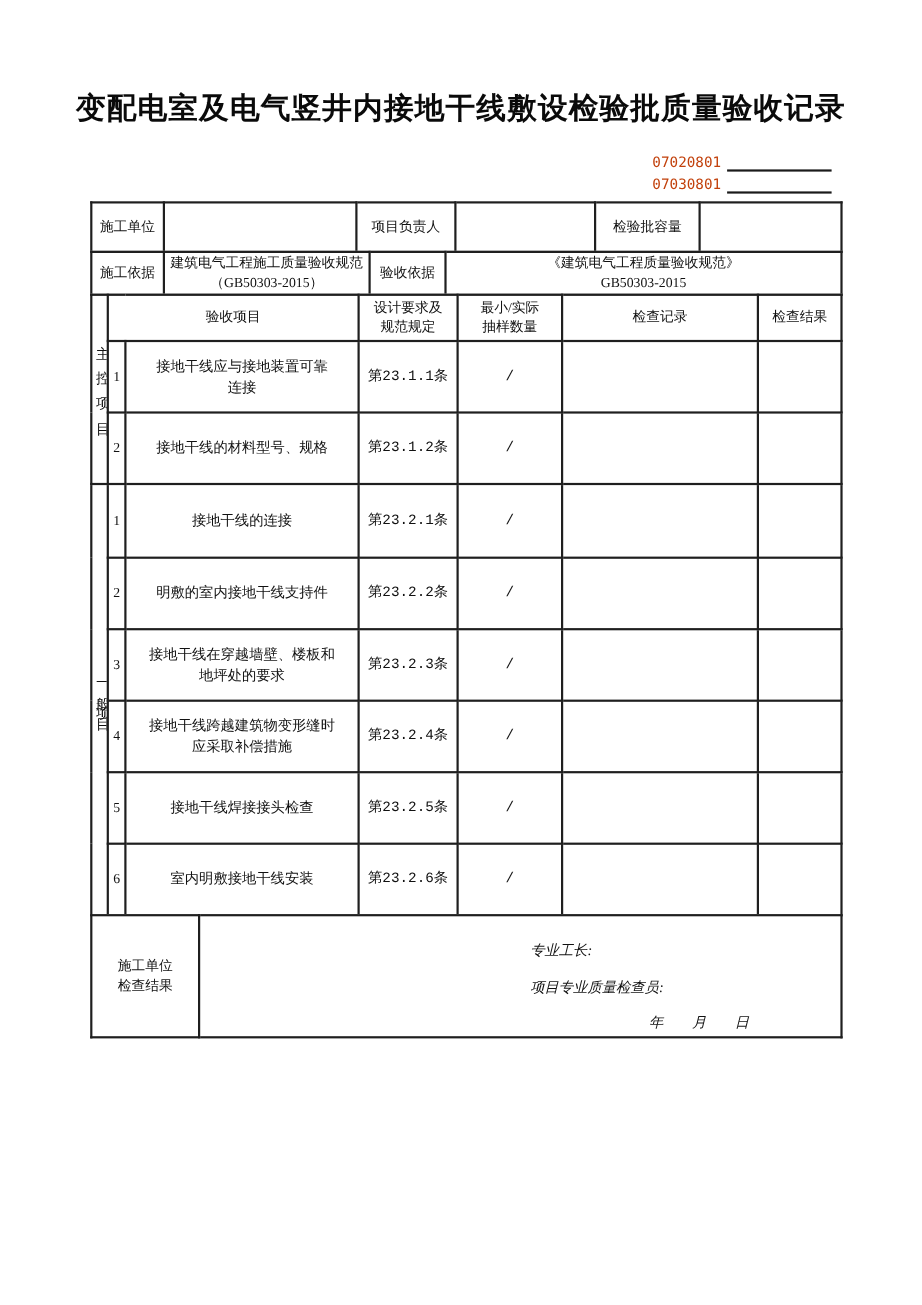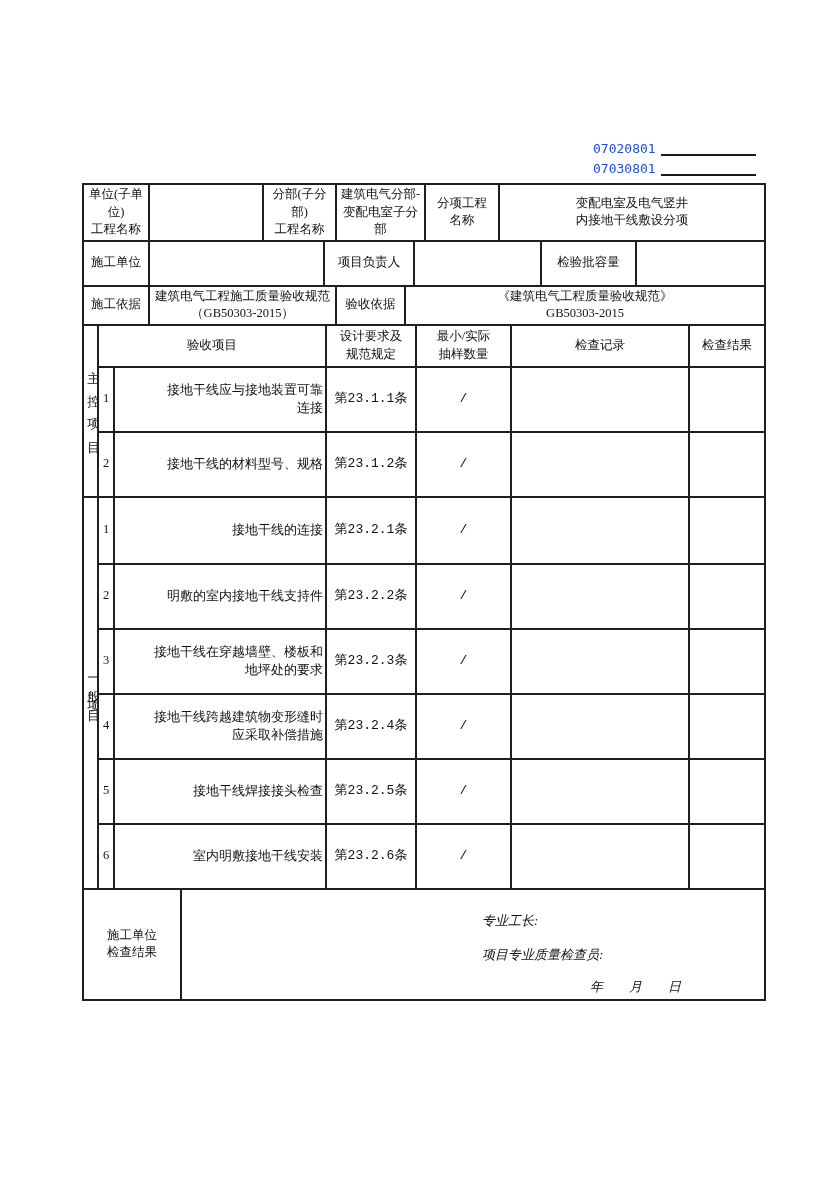--- a/index.html
+++ b/index.html
@@ -26,21 +26,21 @@
   .code-line {
     position: absolute;
     left: 593px;
     display: flex;
     align-items: flex-end;
     height: 18px;
   }
   .code-line .num {
     font-family: "DejaVu Sans Mono", "Liberation Mono", monospace;
     font-size: 13px;
-    color: #1d4ed8;
+    color: #c2410c;
   }
   .code-line .uline {
     width: 95px;
     height: 15px;
     margin-left: 5px;
     border-bottom: 2px solid #1a1a1a;
   }
   .t-stack {
     position: absolute;
     top: 183px;
@@ -58,21 +58,21 @@
     border: 2px solid #1f1f1f;
     text-align: center;
     vertical-align: middle;
     font-size: 12.5px;
     line-height: 1.4;
     white-space: pre-line;
     padding: 1px 2px;
     overflow: hidden;
   }
   td.item {
-    text-align: right;
+    text-align: center;
     font-size: 13px;
   }
   td.spec, td.sample { font-size: 13px; font-family: Liberation Mono, monospace; }
   td.vert { padding: 0; }
   td.vert .vtext {
     display: inline-block;
     writing-mode: vertical-lr;
     -webkit-writing-mode: vertical-lr;
     text-orientation: upright;
     -webkit-text-orientation: upright;
@@ -86,57 +86,33 @@
   .sig.s1-l2 { left: 300px; top: 56px; }
   .sig.s1-dt { left: 408px; top: 88px; }
   .sig.s2-l1 { left: 300px; top: 22px; }
   .sig.s2-dt { left: 408px; top: 54px; }
 </style>
 </head>
 <body>
 
 <div class="page">
 
+  <div class="doc-title">变配电室及电气竖井内接地干线敷设检验批质量验收记录</div>
 
   <div class="code-line" style="top:138px">
     <span class="num">07020801</span>
     <span class="uline"></span>
   </div>
   <div class="code-line" style="top:158px">
     <span class="num">07030801</span>
     <span class="uline"></span>
   </div>
 
   <div class="t-stack">
 
-    <table>
-      <colgroup>
-          <col style="width:66px">
-          <col style="width:114px">
-          <col style="width:73px">
-          <col style="width:89px">
-          <col style="width:74px">
-          <col style="width:266px">
-        </colgroup>
-      <tbody>
-          <tr style="height:42px">
-        <td>单位(子单位)
-工程名称</td>
-        <td></td>
-        <td>分部(子分部)
-工程名称</td>
-        <td>建筑电气分部-
-变配电室子分部</td>
-        <td>分项工程
-名称</td>
-        <td>变配电室及电气竖井
-内接地干线敷设分项</td>
-      </tr>
-    </tbody>
-      </table>
 
     <table>
       <colgroup>
           <col style="width:66px">
           <col style="width:175px">
           <col style="width:90px">
           <col style="width:127px">
           <col style="width:95px">
           <col style="width:129px">
         </colgroup>

